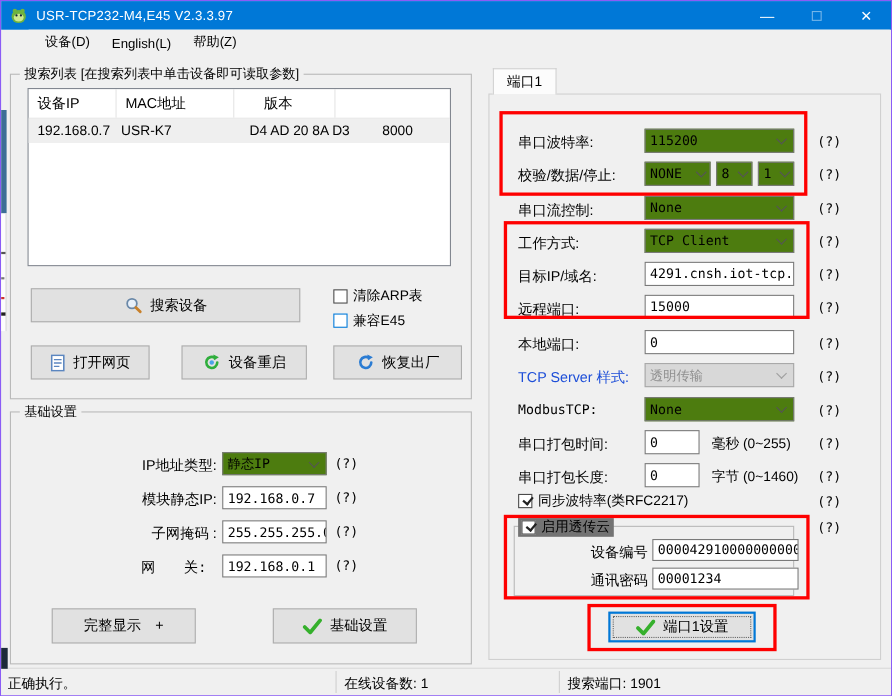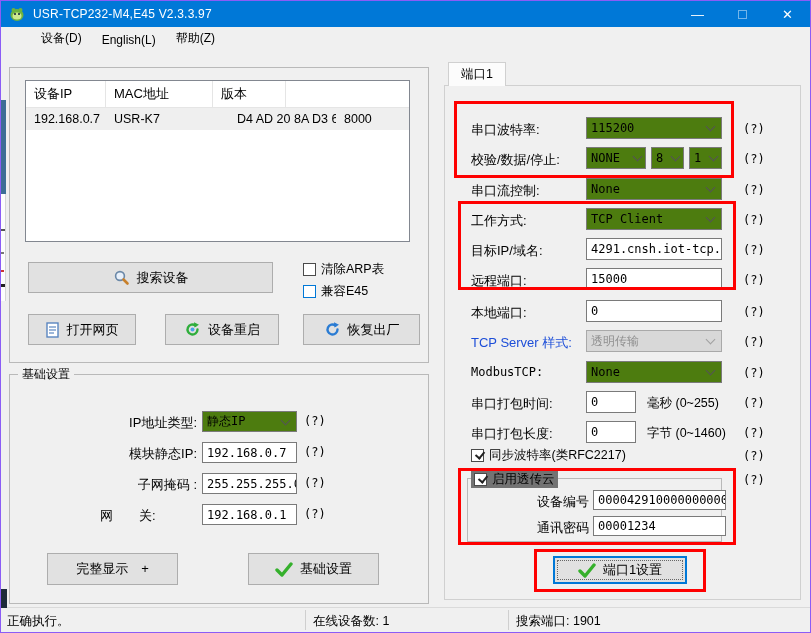--- a/index.html
+++ b/index.html
@@ -26,21 +26,21 @@
   .groupbox { position:absolute; border:1px solid #b9b9b9; }
   .legend { position:absolute; top:-9px; left:8px; background:#f0f0f0; padding:0 4px;
     font-size:12px; white-space:nowrap; }
   
   .dev-table { position:absolute; background:#fff; border:1px solid #828790; }
   .t-head { display:flex; height:27px; border-bottom:1px solid #e5e5e5; }
   .t-head .cell { border-right:1px solid #e5e5e5; }
   .cell { display:flex; align-items:center; padding-left:8px; font-size:13px; overflow:hidden;
     white-space:nowrap; }
   .t-row { display:flex; height:22px; background:#efefef; }
-  .c0{width:80px;} .c1{width:123px;} .c2{width:107px;} .c3{width:73px;}
+  .c0{width:80px;} .c1{width:123px;} .c2{width:107px;} .c3{width:73px;margin-left:19px;}
   .t-row .cell { font-family:"Liberation Sans",sans-serif; font-size:12.5px; }
   
   .btn { position:absolute; background:#e1e1e1; border:1px solid #adadad; display:flex;
     align-items:center; justify-content:center; gap:7px; font-size:13px; cursor:default; }
   .btn svg { flex:0 0 auto; }
   
   .cb-row { position:absolute; display:flex; align-items:center; gap:5px; font-size:12.5px; }
   .cb { width:13px; height:13px; background:#fff; border:1px solid #4a4a4a; position:relative; flex:0 0 auto; }
   .cb.blue { border-color:#0078d7; }
   .cb.checked::after { content:""; position:absolute; left:2px; top:0px; width:7px; height:4px;
@@ -108,20 +108,21 @@
     </div>
   </div>
 
   <div class="menubar">
     <div class="menu-item">设备(D)</div>
     <div class="menu-item">English(L)</div>
     <div class="menu-item">帮助(Z)</div>
   </div>
 
   <div class="groupbox" style="left:8px; top:66px; width:420px; height:296px;">
+    <div class="legend">搜索列表 [在搜索列表中单击设备即可读取参数]</div>
 
     <div class="dev-table" style="left:15px; top:12px; width:385px; height:162px;">
       <div class="t-head">
         <div class="cell c0">设备IP</div>
         <div class="cell c2">MAC地址</div>
         <div class="cell c3">版本</div>
       </div>
       <div class="t-row">
         <div class="cell c0">192.168.0.7</div>
         <div class="cell c1">USR-K7</div>
@@ -188,21 +189,21 @@
         <span>192.168.0.7</span>
       </div>
     <div class="help" style="left:294px; top:70px;">(?)</div>
 
     <div class="label" style="left:105px; top:101px; width:82px; text-align:right;">子网掩码 :</div>
     <div class="tinput" style="left:192px; top:98px; width:95px; height:21px;">
         <span>255.255.255.0</span>
       </div>
     <div class="help" style="left:294px; top:101px;">(?)</div>
 
-    <div class="label" style="left:90px; top:132px; width:82px; text-align:left;">网　　关:</div>
+    <div class="label" style="left:107px; top:132px; width:82px; text-align:center;font-family:Liberation Mono, monospace;">网　　关:</div>
     <div class="tinput" style="left:192px; top:129px; width:95px; height:21px;">
         <span>192.168.0.1</span>
       </div>
     <div class="help" style="left:294px; top:132px;">(?)</div>
 
     <div class="btn" style="left:37px; top:178px; width:131px; height:32px;">
       <span>完整显示　+</span>
     </div>
     <div class="btn" style="left:238px; top:178px; width:131px; height:32px;">
       <svg width="18" height="15" viewBox="0 0 18 15">

